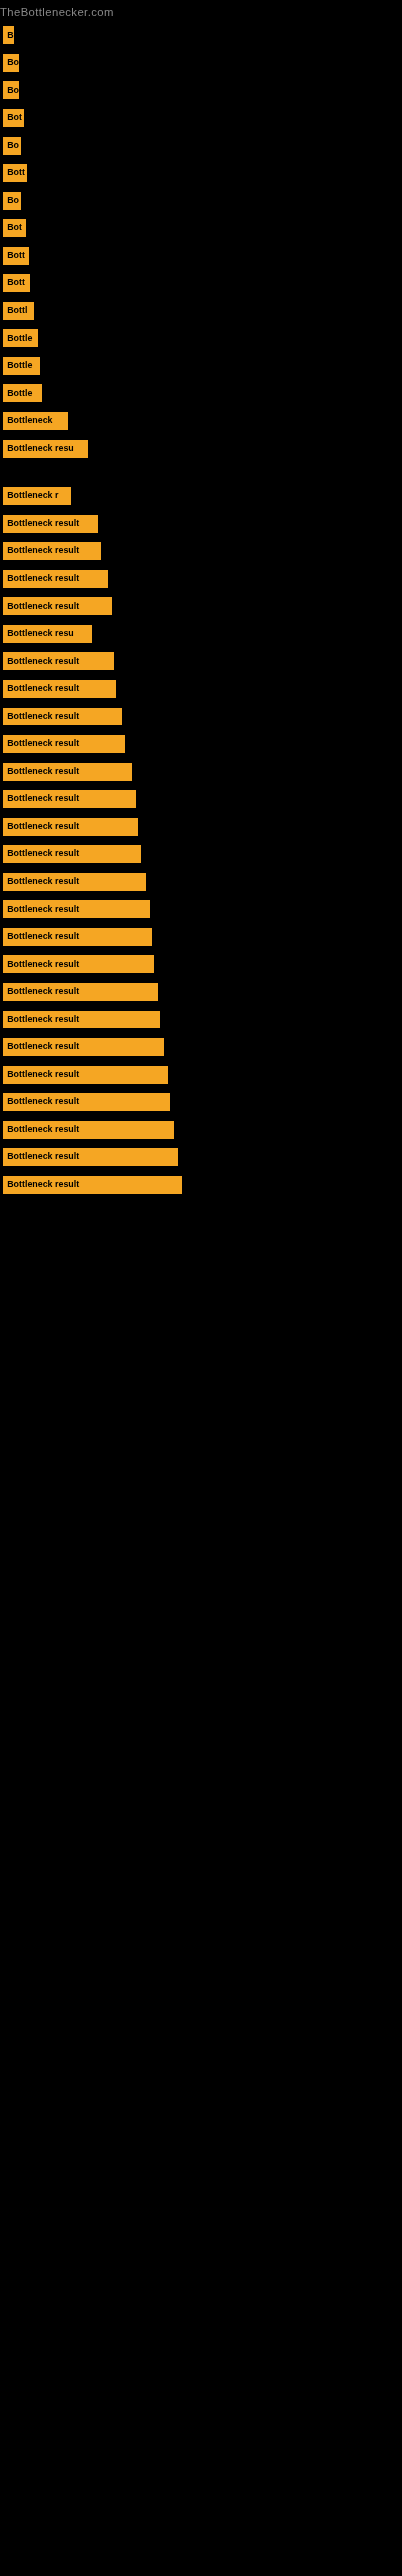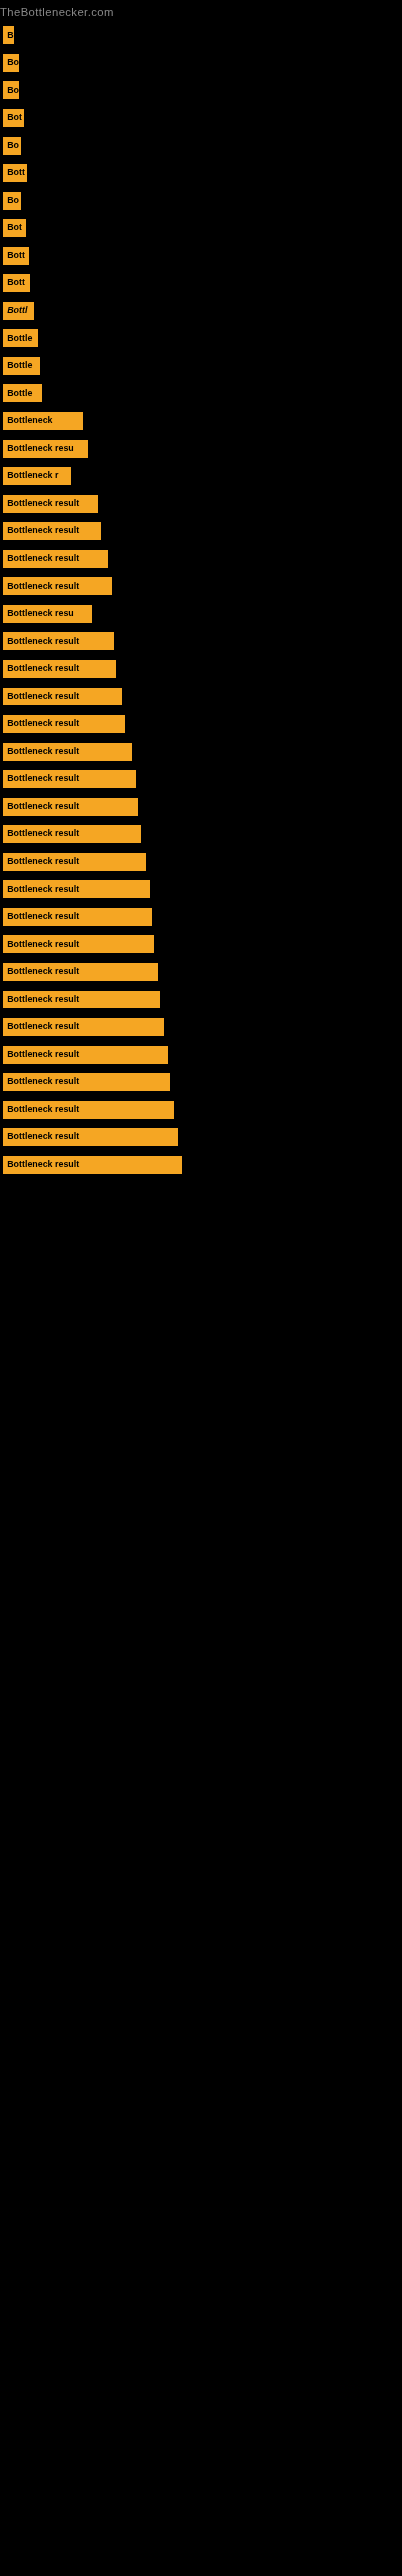--- a/index.html
+++ b/index.html
@@ -69,39 +69,39 @@
     <div class="bar-row">
       <span class="bar-label" style="width: 22.5px;">Bot</span>
     </div>
     <div class="bar-row">
       <span class="bar-label" style="width: 26px;">Bott</span>
     </div>
     <div class="bar-row">
       <span class="bar-label" style="width: 27px;">Bott</span>
     </div>
     <div class="bar-row">
-      <span class="bar-label" style="width: 31px; font-style: italic;">Bottl</span>
+      <span class="bar-label" style="width: 31px;">Bottl</span>
     </div>
     <div class="bar-row">
       <span class="bar-label" style="width: 35px;">Bottle</span>
     </div>
     <div class="bar-row">
       <span class="bar-label" style="width: 37px;">Bottle</span>
     </div>
     <div class="bar-row">
       <span class="bar-label" style="width: 39px;">Bottle</span>
     </div>
     <div class="bar-row">
-      <span class="bar-label" style="width: 80px;">Bottleneck</span>
+      <span class="bar-label" style="width: 65px;">Bottleneck</span>
     </div>
     <div class="bar-row">
       <span class="bar-label" style="width: 85px;">Bottleneck resu</span>
     </div>
     <div class="bar-row">
-      <span class="bar-label" style="width: 68px;">Bottleneck r</span>
+      <span class="bar-label" style="width: 68px; margin-top: 20px;">Bottleneck r</span>
     </div>
     <div class="bar-row">
       <span class="bar-label" style="width: 95px;">Bottleneck result</span>
     </div>
     <div class="bar-row">
       <span class="bar-label" style="width: 98px;">Bottleneck result</span>
     </div>
     <div class="bar-row">
       <span class="bar-label" style="width: 105px;">Bottleneck result</span>
     </div>

